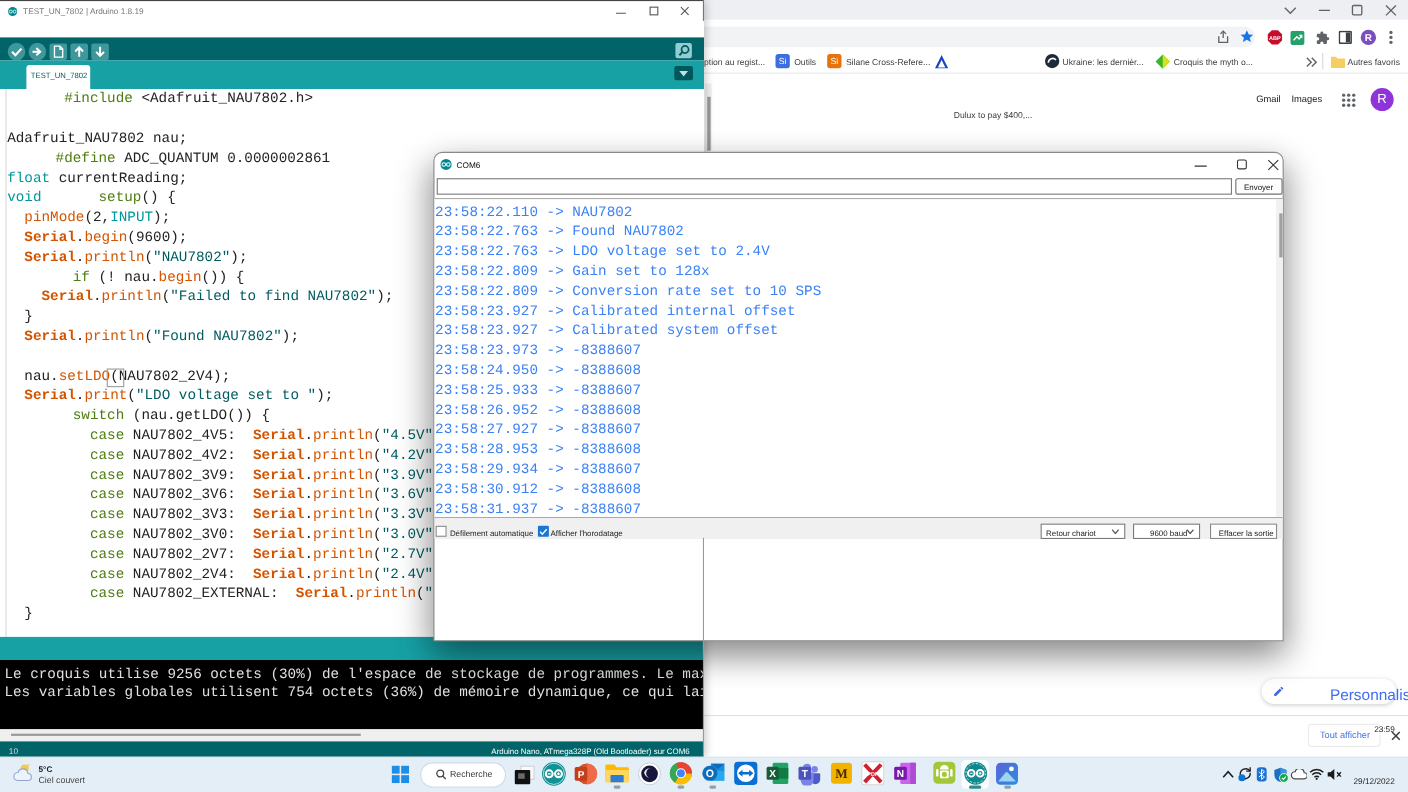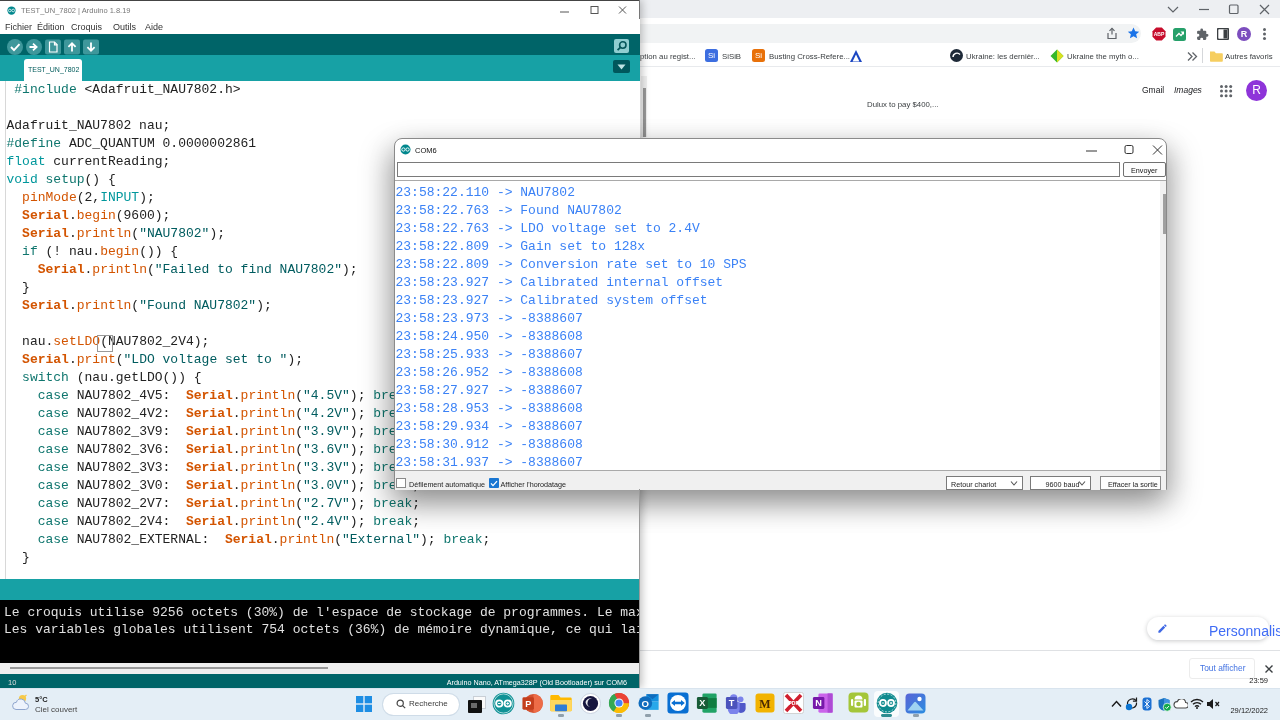--- a/index.html
+++ b/index.html
@@ -2,21 +2,21 @@
 <html><head>
 <meta charset="utf-8">
 <style>
   html,body{margin:0;padding:0;}
   body{width:1280px;height:720px;position:relative;overflow:hidden;background:#fff;
        font-family:"Liberation Sans",sans-serif;}
   .abs{position:absolute;}
   .abs span{white-space:nowrap;}
   pre{margin:0;font-family:"Liberation Mono",monospace;}
   .k1{color:#00979C;}
-  .k3{color:#0f766e;}
+  .k3{color:#4d7c0f;margin-left:44px;}
   .fn{color:#D35400;}
   .sb{color:#D35400;font-weight:bold;}
   .st{color:#005C5F;}
 </style>
 </head>
 <body>
 
 <div class="abs" style="left:640px;top:0;width:640px;height:688px;background:#fff;">
 
   <div class="abs" style="left:0;top:0;width:640px;height:18px;background:#EDEFF2;"></div>
@@ -68,54 +68,54 @@
   <div class="abs" style="left:597px;top:27px;width:14px;height:14px;border-radius:50%;background:#7C4DBE;color:#fff;font-size:9px;font-weight:bold;text-align:center;line-height:14px;">R</div>
 
   <div class="abs" style="left:623px;top:28px;width:3px;height:3px;background:#5F6368;border-radius:50%;box-shadow:0 4.5px 0 #5F6368,0 9px 0 #5F6368;"></div>
 
   <div class="abs" style="left:0;top:45px;width:640px;height:21px;background:#fff;border-bottom:1px solid #E8EAED;"></div>
 </div>
 
 <div class="abs" style="left:640px;top:48px;width:640px;height:16px;font-size:7.8px;color:#3C4043;">
   <span class="abs" style="left:0px;top:4px;">ption au regist...</span>
   <span class="abs" style="left:65px;top:1px;width:13px;height:13px;background:#3D6EE0;border-radius:2.5px;color:#fff;font-size:8px;text-align:center;line-height:13px;">Si</span>
-  <span class="abs" style="left:82px;top:4px;">SiSiB</span>
+  <span class="abs" style="left:82px;top:4px;">Outils</span>
   <span class="abs" style="left:112px;top:1px;width:13px;height:13px;background:#E8710A;border-radius:2.5px;color:#fff;font-size:8px;text-align:center;line-height:13px;">Si</span>
-  <span class="abs" style="left:129px;top:4px;">Busting Cross-Refere...</span>
+  <span class="abs" style="left:129px;top:4px;">Silane Cross-Refere...</span>
   <svg class="abs" style="left:209px;top:1px;" width="14" height="14" viewBox="0 0 14 14">
     <path d="M7,1 L13,13 H1 z" fill="#1B46C2"></path>
       <path d="M7,5.5 L10.4,12.4 H3.6 z" fill="#fff"></path>
   </svg>
   <span class="abs" style="left:227px;top:4px;margin-top:48px;">Dulux to pay $400,...</span>
   <span class="abs" style="left:310px;top:1px;width:13px;height:13px;background:#1E2A38;border-radius:50%;"></span>
   <svg class="abs" style="left:310px;top:1px;" width="13" height="13" viewBox="0 0 13 13">
     <path d="M3,8 a4,4 0 0 1 7,-2.5" stroke="#fff" stroke-width="1.4" fill="none"></path>
   </svg>
   <span class="abs" style="left:326px;top:4px;">Ukraine: les dernièr...</span>
   <svg class="abs" style="left:410px;top:0.5px;" width="14" height="14" viewBox="0 0 14 14">
     <path d="M7,0.5 L13.5,7 7,13.5 0.5,7 z" fill="#35B729"></path>
     <path d="M7,0.5 L13.5,7 7,13.5 z" fill="#D9E021"></path>
   </svg>
-  <span class="abs" style="left:427px;top:4px;">Ukraine the myth o...</span>
+  <span class="abs" style="left:427px;top:4px;">Croquis the myth o...</span>
   <svg class="abs" style="left:546px;top:3px;" width="12" height="11" viewBox="0 0 12 11">
     <g stroke="#5F6368" stroke-width="1.3" fill="none">
         <path d="M2,1.5 l4,4 -4,4"></path>
         <path d="M6.5,1.5 l4,4 -4,4"></path>
       </g>
   </svg>
   <span class="abs" style="left:562px;top:0px;width:1px;height:15px;background:#D5D7DA;"></span>
   <svg class="abs" style="left:569px;top:0.5px;" width="14" height="14" viewBox="0 0 14 14">
     <path d="M1,2.5 h4.5 l1.4,1.7 H13 a0.8,0.8 0 0 1 0.8,0.8 v7 a0.8,0.8 0 0 1 -0.8,0.8 H1.8 A0.8,0.8 0 0 1 1,12 z" fill="#F6CE60"></path>
   </svg>
   <span class="abs" style="left:585px;top:4px;">Autres favoris</span>
 </div>
 
 <div class="abs" style="left:640px;top:0;width:640px;height:0;">
   <span class="abs" style="left:502px;top:84.5px;font-size:8.5px;color:#202124;">Gmail</span>
-  <span class="abs" style="left:534px;top:84.5px;font-size:8.5px;color:#202124;font-style:italic;">Images</span>
+  <span class="abs" style="left:534px;top:84.5px;font-size:8.5px;color:#202124;">Images</span>
   <div class="abs" style="left:580px;top:85px;width:3px;height:3px;background:#5F6368;border-radius:50%;
     box-shadow:4.6px 0 0 #5F6368,9.2px 0 0 #5F6368,0 4.6px 0 #5F6368,4.6px 4.6px 0 #5F6368,9.2px 4.6px 0 #5F6368,0 9.2px 0 #5F6368,4.6px 9.2px 0 #5F6368,9.2px 9.2px 0 #5F6368;"></div>
   <div class="abs" style="left:606px;top:80px;width:21px;height:21px;border-radius:50%;background:#8E34D9;color:#fff;font-size:12px;text-align:center;line-height:21px;">R</div>
 
   <div class="abs" style="left:507px;top:616.5px;width:122px;height:23px;background:#fff;border-radius:12px;box-shadow:0 1px 4px rgba(60,64,67,.28);"></div>
   <svg class="abs" style="left:516.5px;top:622.5px;" width="11" height="11" viewBox="0 0 24 24">
     <path fill="#4069E5" d="M3 17.2V21h3.8L17.9 9.9l-3.8-3.8L3 17.2zM20.7 7.1a1 1 0 0 0 0-1.4l-2.4-2.4a1 1 0 0 0-1.4 0l-1.8 1.8 3.8 3.8 1.8-1.8z"></path>
   </svg>
   <span class="abs" style="left:533px;top:623px;font-size:14px;color:#3F6CF5;margin-left:36px;">Personnaliser Chrome</span>
 
@@ -142,27 +142,20 @@
   </svg>
   <span class="abs" style="left:21px;top:6px;font-size:7.5px;color:#777;white-space:nowrap;">TEST_UN_7802 | Arduino 1.8.19</span>
   <svg class="abs" style="left:555px;top:4px;" width="80" height="12" viewBox="0 0 80 12">
     <g stroke="#555" stroke-width="1" fill="none">
       <path d="M5,8 h9"></path>
       <rect x="36" y="2.5" width="7" height="7"></rect>
       <path d="M64,2.5 l7,7 M71,2.5 l-7,7"></path>
     </g>
   </svg>
 
-  <div class="abs" style="left:0;top:19px;width:640px;height:15px;background:#fff;font-size:9px;color:#333;">
-    <span class="abs" style="left:5px;top:3px;">Fichier</span>
-    <span class="abs" style="left:37px;top:3px;">Édition</span>
-    <span class="abs" style="left:71px;top:3px;">Croquis</span>
-    <span class="abs" style="left:113px;top:3px;">Outils</span>
-    <span class="abs" style="left:145px;top:3px;">Aide</span>
-  </div>
 
   <div class="abs" style="left:0;top:34px;width:640px;height:21px;background:#006468;"></div>
   <svg class="abs" style="left:6px;top:38.5px;" width="98" height="16" viewBox="0 0 98 16">
     <circle cx="9" cy="8" r="8" fill="#3E979B"></circle>
     <path d="M5,8 l3,3.2 5.5,-6" stroke="#fff" stroke-width="1.9" fill="none"></path>
     <circle cx="28" cy="8" r="8" fill="#3E979B"></circle>
     <path d="M23.5,8 h7 M27,4.7 l3.6,3.3 -3.6,3.3" stroke="#fff" stroke-width="1.8" fill="none"></path>
     <rect x="39" y="0.5" width="16" height="15" rx="2" fill="#3E979B"></rect>
     <path d="M43.5,3 h5 l2.5,2.5 v7.5 h-7.5 z" fill="none" stroke="#fff" stroke-width="1.2"></path>
     <path d="M48.5,3 v2.8 h2.8" fill="none" stroke="#fff" stroke-width="1.2"></path>
@@ -227,21 +220,21 @@
 </div>
 
 <div class="abs" style="left:0;top:663px;width:640px;height:11px;background:#EFEFEF;"></div>
 <div class="abs" style="left:10px;top:666.5px;width:318px;height:2.5px;background:#999;"></div>
 
 <div class="abs" style="left:0;top:674px;width:640px;height:14px;background:#006468;overflow:hidden;">
   <span class="abs" style="left:8px;top:3.5px;font-size:7.5px;color:#ddd;">10</span>
   <span class="abs" style="right:13px;top:3.5px;font-size:7.2px;color:#fff;">Arduino Nano, ATmega328P (Old Bootloader) sur COM6</span>
 </div>
 
-<div class="abs" style="left:394px;top:138px;width:773px;height:352px;background:#fff;border:1px solid #8A8A8A;border-radius:8px 8px 0 0;box-shadow:-6px 12px 30px rgba(0,0,0,.28), 6px 12px 30px rgba(0,0,0,.25);box-sizing:border-box;">
+<div class="abs" style="left:394px;top:138px;width:773px;height:445px;background:#fff;border:1px solid #8A8A8A;border-radius:8px 8px 0 0;box-shadow:-6px 12px 30px rgba(0,0,0,.28), 6px 12px 30px rgba(0,0,0,.25);box-sizing:border-box;">
 
   <svg class="abs" style="left:5px;top:5px;" width="11" height="11" viewBox="0 0 24 24">
     <circle cx="12" cy="12" r="11" fill="#00878D"></circle>
     <g stroke="#fff" stroke-width="2" fill="none">
       <circle cx="7.5" cy="12" r="3.6"></circle>
         <circle cx="16.5" cy="12" r="3.6"></circle>
     </g>
   </svg>
   <span class="abs" style="left:20px;top:6.5px;font-size:7.5px;color:#111;">COM6</span>
   <svg class="abs" style="left:685px;top:4px;" width="90" height="13" viewBox="0 0 90 13">
@@ -478,14 +471,14 @@
   <path d="M4,9 a3.2,3.2 0 0 1 0.4,-6.4 a4.2,4.2 0 0 1 8.2,0.9 a2.7,2.7 0 0 1 0,5.5 z" fill="#fff" stroke="#4a4a4a" stroke-width="1.1"></path>
 </svg>
 <svg class="abs" style="left:1190px;top:698px;" width="14" height="11" viewBox="0 0 14 11">
   <path d="M1,4 a8.5,8.5 0 0 1 12,0 M3,6.3 a5.5,5.5 0 0 1 8,0 M5,8.6 a2.8,2.8 0 0 1 4,0" stroke="#1a1a1a" stroke-width="1.3" fill="none"></path>
   <circle cx="7" cy="10" r="1" fill="#1a1a1a"></circle>
 </svg>
 <svg class="abs" style="left:1206px;top:697.5px;" width="14" height="12" viewBox="0 0 14 12">
   <path d="M1,4 h2.5 L7,1 v10 L3.5,8 H1 z" fill="#1a1a1a"></path>
   <path d="M9.5,4 l3.5,4 M13,4 l-3.5,4" stroke="#1a1a1a" stroke-width="1.2"></path>
 </svg>
-<span class="abs" style="right:12px;top:676px;font-size:7.5px;color:#1A1A1A;">23:59</span>
+<span class="abs" style="right:12px;top:658px;font-size:7.5px;color:#1A1A1A;">23:59</span>
 <span class="abs" style="right:12px;top:705.5px;font-size:7.5px;color:#1A1A1A;">29/12/2022</span>
 
 </body></html>

